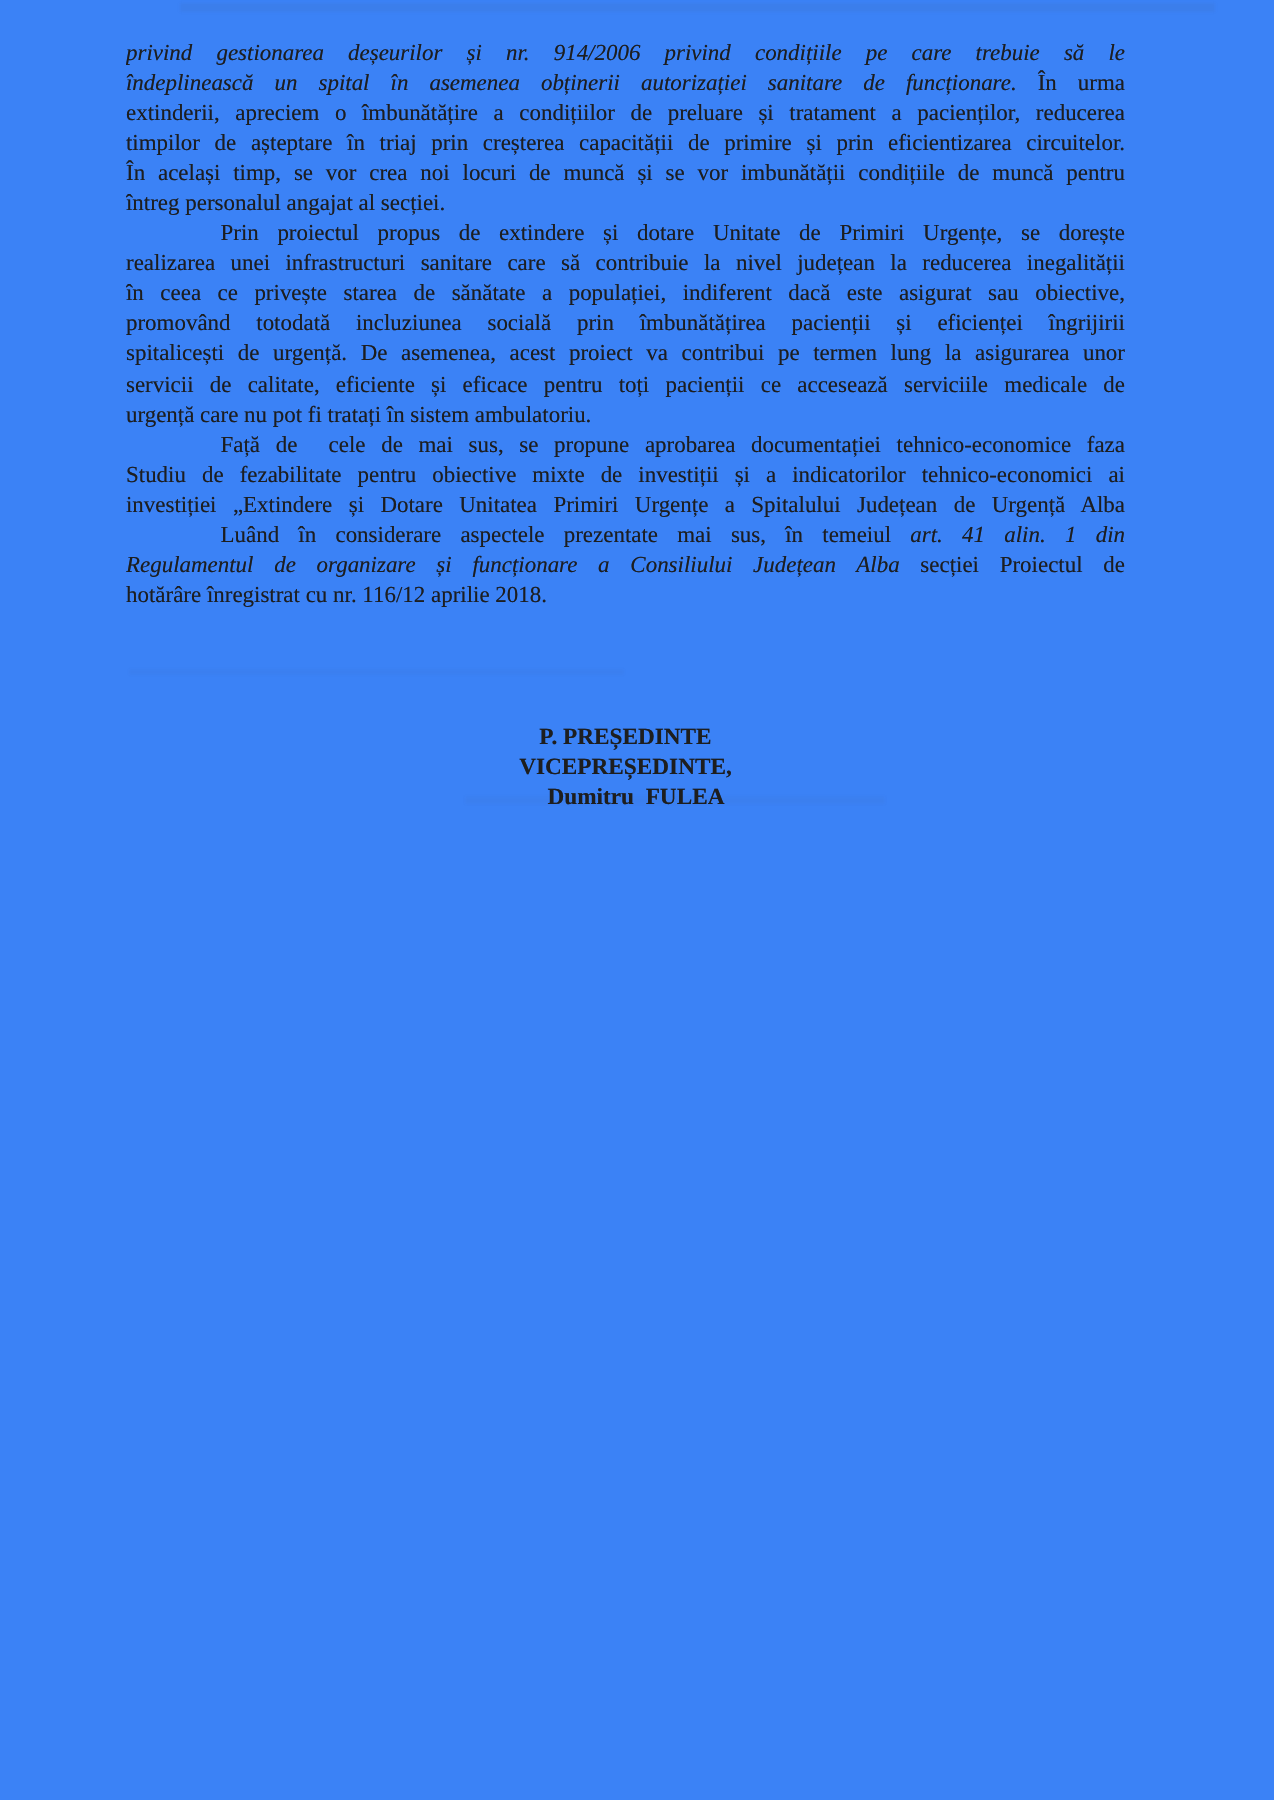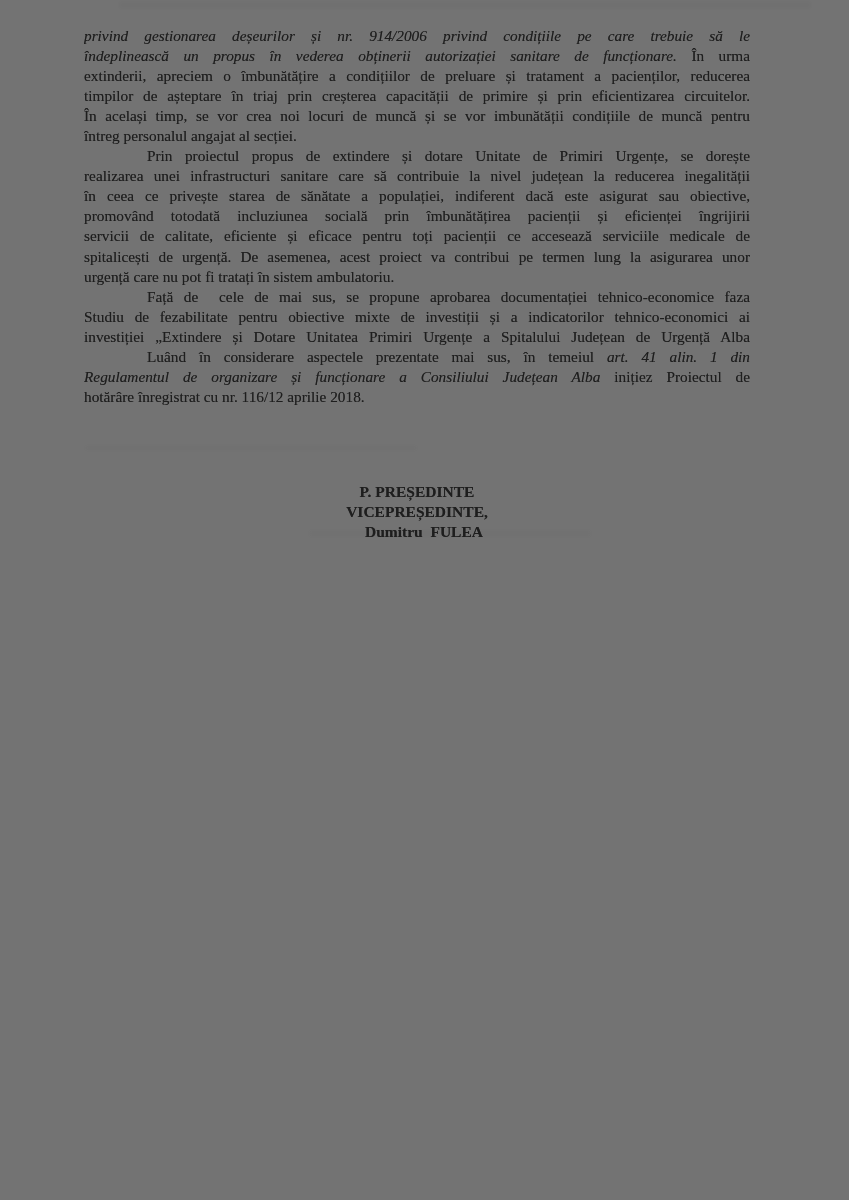--- a/index.html
+++ b/index.html
@@ -1,20 +1,20 @@
 <!DOCTYPE html>
 <html><head>
 <meta charset="utf-8">
 <style>
   html, body { margin: 0; padding: 0; background: #ffffff; }
   .page {
     position: relative;
     width: 849px;
     height: 1200px;
-    background: #737373;
+    background: #3b82f6;
     overflow: hidden;
     font-family: "Liberation Serif", "DejaVu Serif", serif;
     color: #1e1e1e;
   }
   .textblock {
     position: absolute;
     left: 84px;
     top: 26px;
     width: 666px;
     font-size: 15.3px;
@@ -55,43 +55,43 @@
 <body>
 
 <div class="page">
   <div class="artifact a1"></div>
   <div class="artifact a2"></div>
   <div class="artifact a3"></div>
 
   <div class="textblock">
       <div class="para">
         <div class="line"><span class="run-italic">privind gestionarea deșeurilor și nr. 914/2006 privind condițiile pe care trebuie să le</span></div>
-        <div class="line"><span class="run-italic">îndeplinească un propus în vederea obținerii autorizației sanitare de funcționare.</span><span class="run-regular"> În urma</span></div>
+        <div class="line"><span class="run-italic">îndeplinească un spital în asemenea obținerii autorizației sanitare de funcționare.</span><span class="run-regular"> În urma</span></div>
         <div class="line"><span class="run-regular">extinderii, apreciem o îmbunătățire a condițiilor de preluare și tratament a pacienților, reducerea</span></div>
         <div class="line"><span class="run-regular">timpilor de așteptare în triaj prin creșterea capacității de primire și prin eficientizarea circuitelor.</span></div>
         <div class="line"><span class="run-regular">În același timp, se vor crea noi locuri de muncă și se vor imbunătății condițiile de muncă pentru</span></div>
         <div class="line last"><span class="run-regular">întreg personalul angajat al secției.</span></div>
       </div>
       <div class="para">
         <div class="line indent"><span class="run-regular">Prin proiectul propus de extindere și dotare Unitate de Primiri Urgențe, se dorește</span></div>
         <div class="line"><span class="run-regular">realizarea unei infrastructuri sanitare care să contribuie la nivel județean la reducerea inegalității</span></div>
         <div class="line"><span class="run-regular">în ceea ce privește starea de sănătate a populației, indiferent dacă este asigurat sau obiective,</span></div>
         <div class="line"><span class="run-regular">promovând totodată incluziunea socială prin îmbunătățirea pacienții și eficienței îngrijirii</span></div>
+        <div class="line"><span class="run-regular">spitalicești de urgență. De asemenea, acest proiect va contribui pe termen lung la asigurarea unor</span></div>
         <div class="line"><span class="run-regular">servicii de calitate, eficiente și eficace pentru toți pacienții ce accesează serviciile medicale de</span></div>
-        <div class="line"><span class="run-regular">spitalicești de urgență. De asemenea, acest proiect va contribui pe termen lung la asigurarea unor</span></div>
         <div class="line last"><span class="run-regular">urgență care nu pot fi tratați în sistem ambulatoriu.</span></div>
       </div>
       <div class="para">
         <div class="line indent"><span class="run-regular">Față de&nbsp; cele de mai sus, se propune aprobarea documentației tehnico-economice faza</span></div>
         <div class="line"><span class="run-regular">Studiu de fezabilitate pentru obiective mixte de investiții și a indicatorilor tehnico-economici ai</span></div>
         <div class="line"><span class="run-regular">investiției „Extindere și Dotare Unitatea Primiri Urgențe a Spitalului Județean de Urgență Alba</span></div>
       </div>
       <div class="para">
         <div class="line indent"><span class="run-regular">Luând în considerare aspectele prezentate mai sus, în temeiul </span><span class="run-italic">art. 41 alin. 1 din</span></div>
-        <div class="line"><span class="run-italic">Regulamentul de organizare și funcționare a Consiliului Județean Alba</span><span class="run-regular"> inițiez Proiectul de</span></div>
+        <div class="line"><span class="run-italic">Regulamentul de organizare și funcționare a Consiliului Județean Alba</span><span class="run-regular"> secției Proiectul de</span></div>
         <div class="line last"><span class="run-regular">hotărâre înregistrat cu </span><span class="run-bold">nr. 116/12 aprilie 2018</span><span class="run-regular">.</span></div>
       </div>
     </div>
 
   <div class="signature">
     <div>P. PREȘEDINTE</div>
     <div>VICEPREȘEDINTE,</div>
     <div class="sig-name">Dumitru&nbsp; FULEA</div>
   </div>
 </div>

